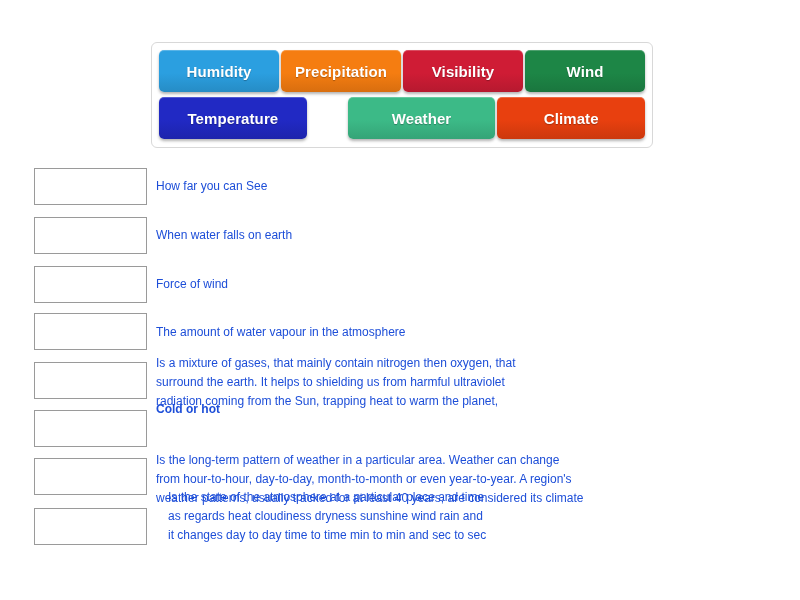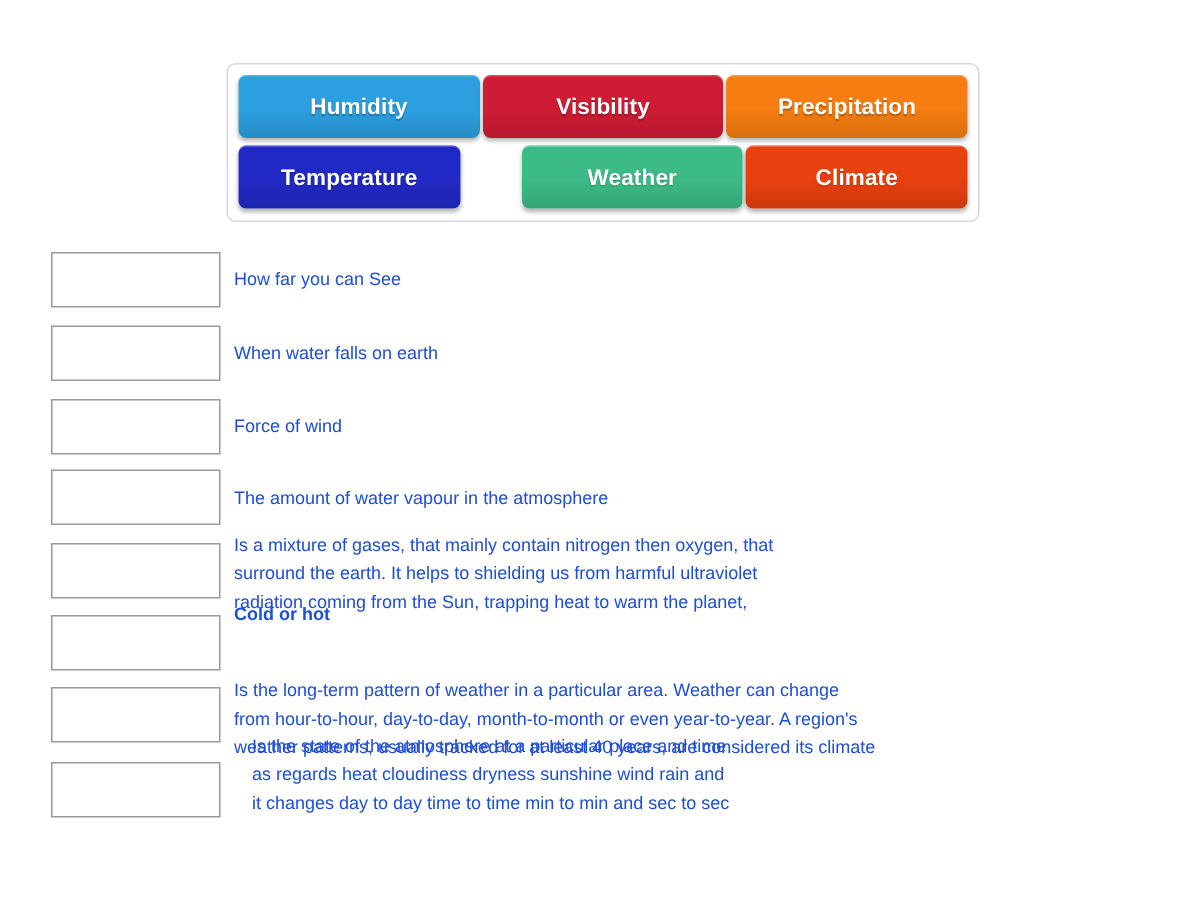--- a/index.html
+++ b/index.html
@@ -78,25 +78,28 @@
   }
 </style>
 </head>
 <body>
 
 <div id="tile-bank">
   <div class="tile-row">
     <div class="tile" style="background: linear-gradient(rgb(43, 159, 224) 0%, rgb(43, 159, 224) 55%, rgb(38, 140, 197) 100%);">
       <span>Humidity</span>
     </div>
+    <div class="tile" style="background: linear-gradient(rgb(245, 125, 17) 0%, rgb(245, 125, 17) 55%, rgb(216, 110, 15) 100%);">
+      <span>Precipitation</span>
+    </div>
     <div class="tile" style="background: linear-gradient(rgb(207, 28, 53) 0%, rgb(207, 28, 53) 55%, rgb(182, 25, 47) 100%);">
       <span>Visibility</span>
     </div>
-    <div class="tile" style="background: linear-gradient(rgb(245, 125, 17) 0%, rgb(245, 125, 17) 55%, rgb(216, 110, 15) 100%);">
-      <span>Precipitation</span>
+    <div class="tile" style="background: linear-gradient(rgb(29, 134, 70) 0%, rgb(29, 134, 70) 55%, rgb(26, 118, 62) 100%);">
+      <span>Wind</span>
     </div>
   </div>
   <div class="tile-row">
     <div class="tile" style="background: linear-gradient(rgb(33, 41, 196) 0%, rgb(33, 41, 196) 55%, rgb(29, 36, 172) 100%);">
       <span>Temperature</span>
     </div>
     <div class="tile" style="background: linear-gradient(rgb(60, 186, 135) 0%, rgb(60, 186, 135) 55%, rgb(53, 164, 119) 100%); margin-left: 40px;">
       <span>Weather</span>
     </div>
     <div class="tile" style="background: linear-gradient(rgb(232, 64, 15) 0%, rgb(232, 64, 15) 55%, rgb(204, 56, 13) 100%);">

